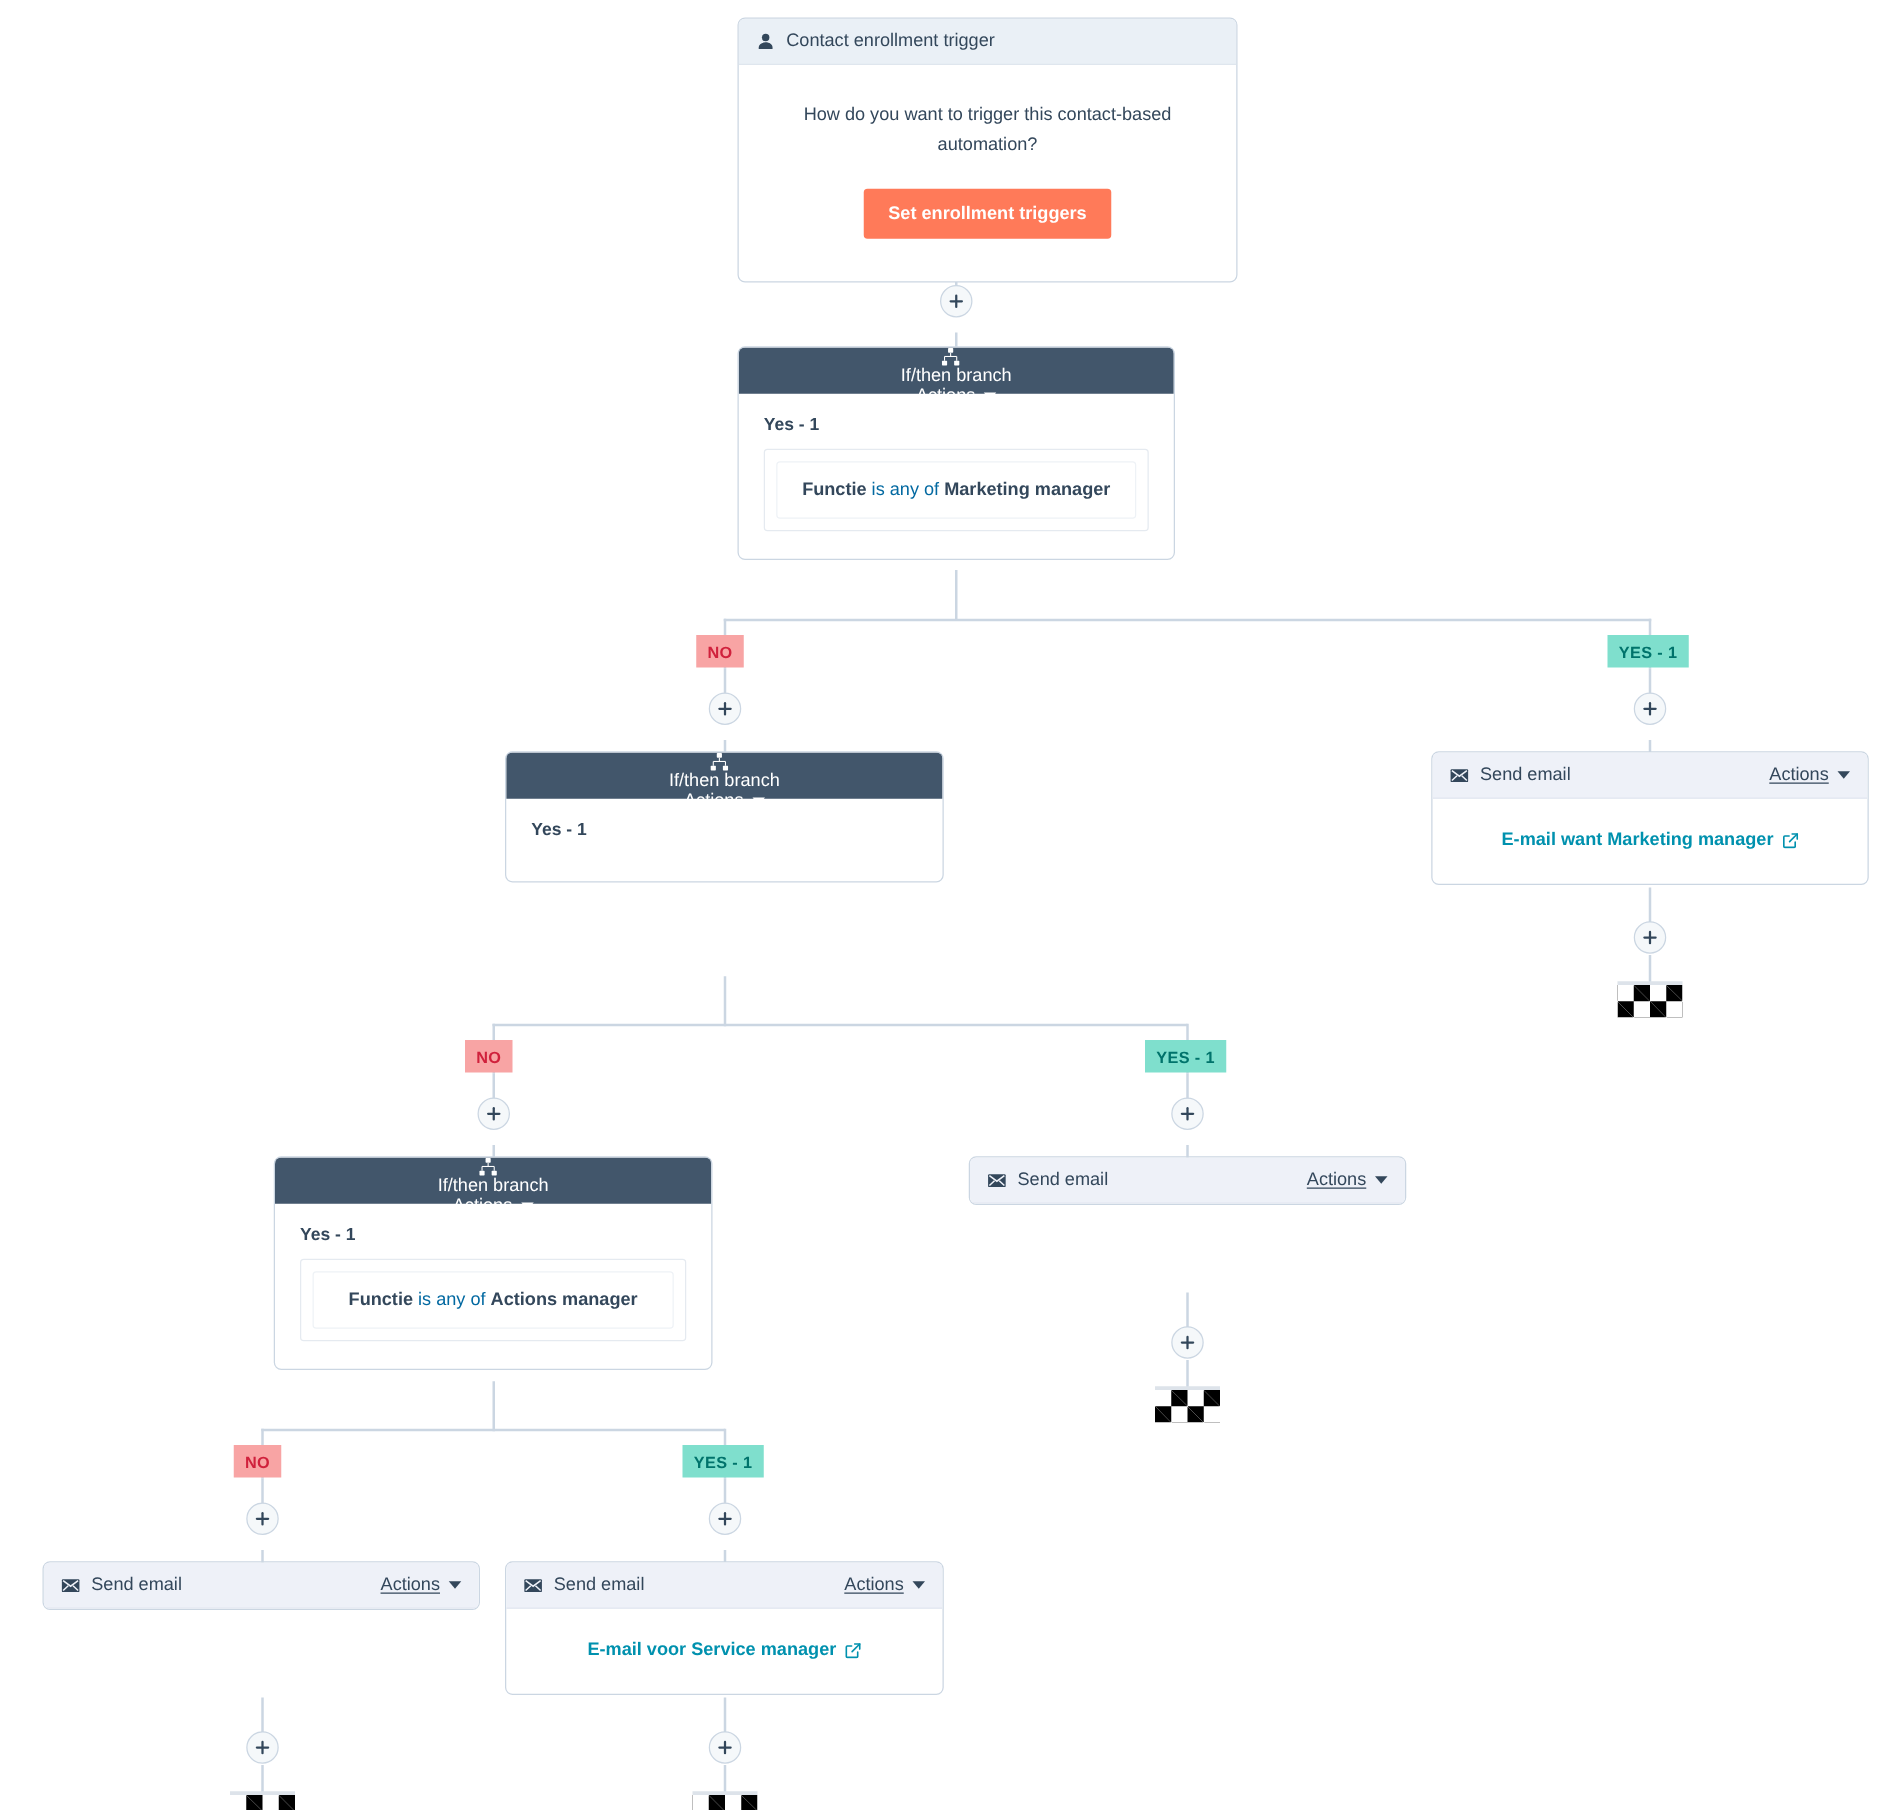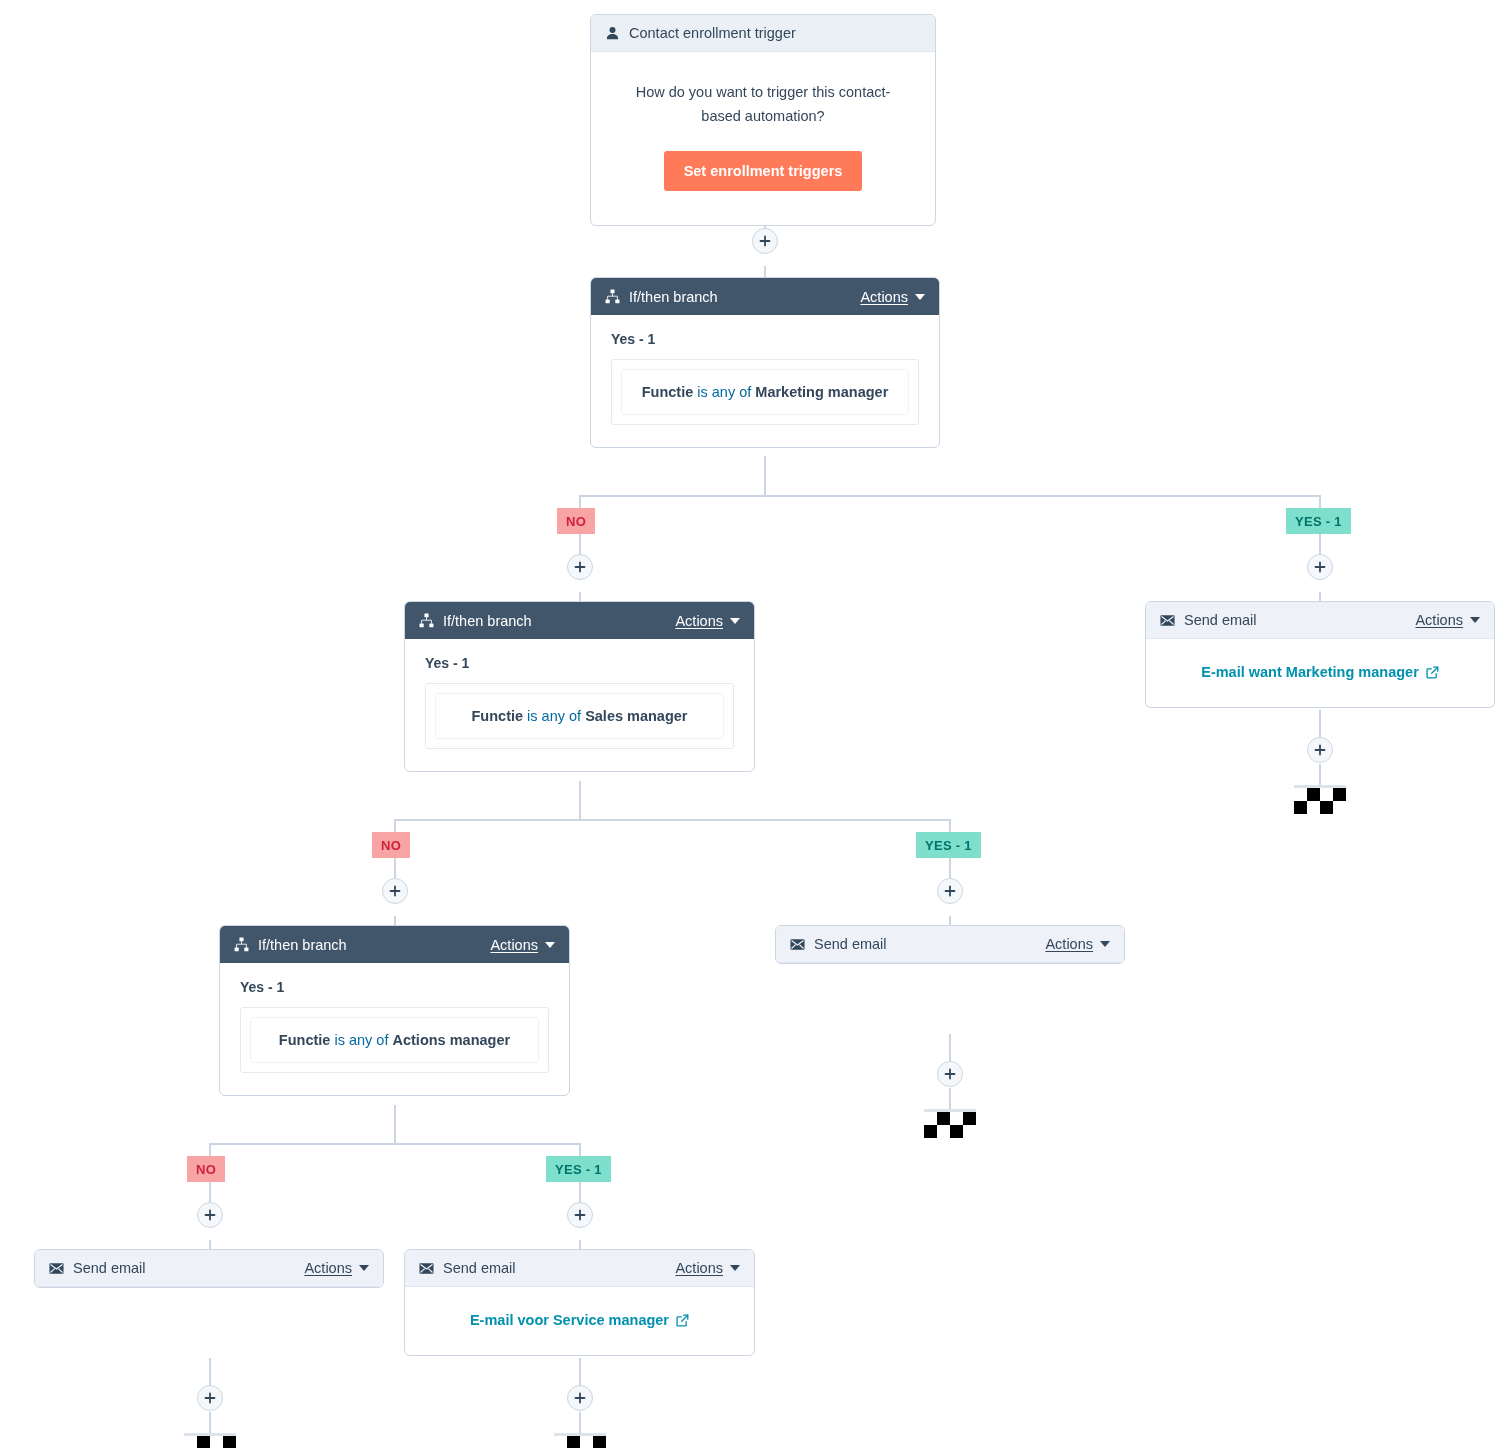--- a/index.html
+++ b/index.html
@@ -61,20 +61,21 @@
     font-size: 14.5px;
   }
   .card-header.light {
     background: #eaf0f6;
     color: #33475b;
     border-bottom: 1px solid #dfe6ee;
   }
   .card-header.dark {
     background: #42566b;
     color: #ffffff;
+    flex-direction: column;
   }
   .card-header.mail {
     background: #eef1f8;
     color: #33475b;
     border-bottom: 1px solid #e1e6f0;
   }
   .hdr-icon {
     display: inline-flex;
     align-items: center;
     margin-right: 9px;
@@ -250,21 +251,21 @@
   <div class="conn-v" style="left:209px; top:1240px; height:10px;"></div>
   <div class="conn-v" style="left:579px; top:1143px; height:40px;"></div>
   <div class="conn-v" style="left:579px; top:1183px; height:20px;"></div>
   <div class="conn-v" style="left:579px; top:1240px; height:10px;"></div>
 
   <div class="conn-v" style="left:209px; top:1358px; height:28px;"></div>
   <div class="conn-v" style="left:209px; top:1412px; height:22px;"></div>
   <div class="conn-v" style="left:579px; top:1358px; height:28px;"></div>
   <div class="conn-v" style="left:579px; top:1412px; height:22px;"></div>
 
-  <div class="card" style="left:590px; top:14px; width:346px;">
+  <div class="card" style="left:590px; top:14px; width:400px;">
     <div class="card-header light">
       <span class="hdr-icon">
         <svg width="15" height="15" viewBox="0 0 16 16" fill="#33475b">
           <circle cx="8" cy="4.2" r="3.2"></circle>
           <path d="M8 8.4c-3.3 0-5.9 1.9-5.9 4.2V14h11.8v-1.4c0-2.3-2.6-4.2-5.9-4.2z"></path>
         </svg>
       </span>
       <span class="hdr-title">Contact enrollment trigger</span>
     </div>
     <div class="card-body trigger-body">
@@ -377,27 +378,20 @@
         </svg>
       </span>
       <span class="hdr-title">If/then branch</span>
       <span class="actions-link">
         <span class="lbl">Actions</span>
         <span class="caret"></span>
       </span>
     </div>
     <div class="card-body branch-body">
       <div class="branch-label">Yes - 1</div>
-      <div class="cond-outer">
-        <div class="cond-inner">
-          <b>Functie</b> 
-          <span class="mid">is any of</span> 
-          <b>Sales manager</b>
-        </div>
-      </div>
     </div>
   </div>
 
   <div class="pill no" style="left:372px; top:832px;">NO</div>
   <div class="pill yes" style="left:916px; top:832px;">YES - 1</div>
 
   <div class="plus-node" style="left:382px; top:878px;">
     <svg width="12" height="12" viewBox="0 0 12 12" stroke="#33475b" stroke-width="1.8" stroke-linecap="round">
       <line x1="6" y1="1.5" x2="6" y2="10.5"></line>
         <line x1="1.5" y1="6" x2="10.5" y2="6"></line>

